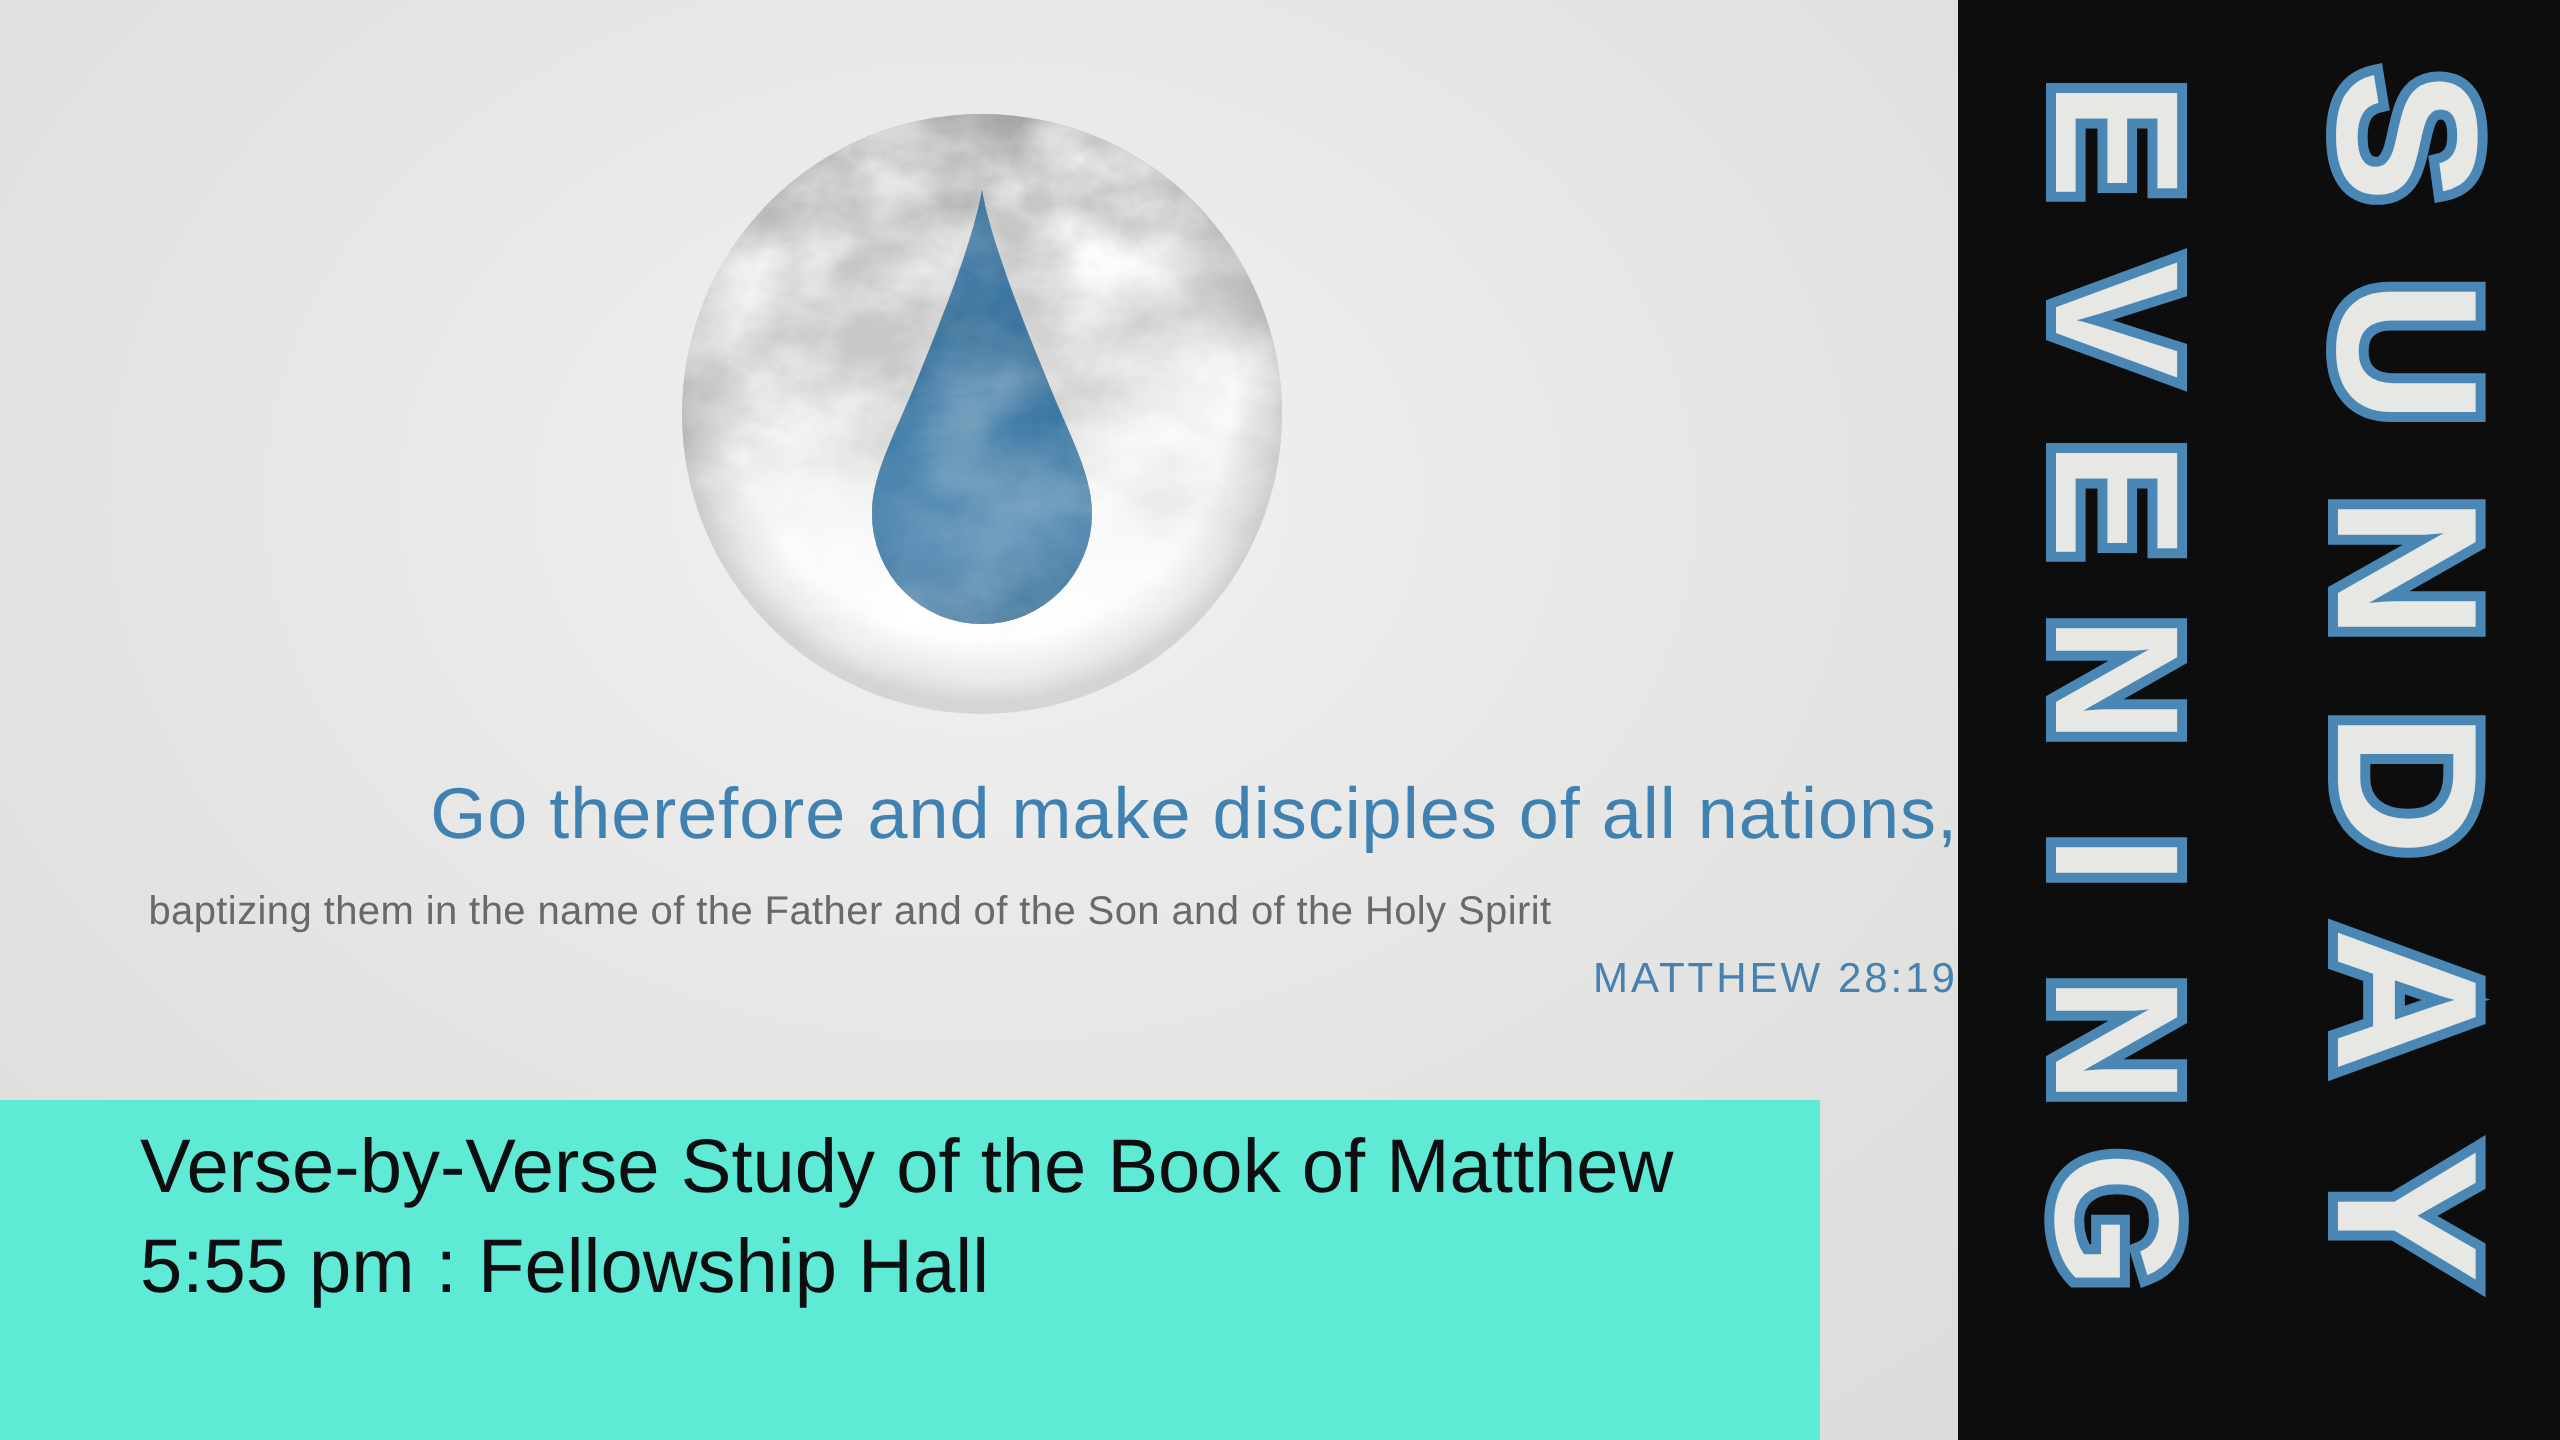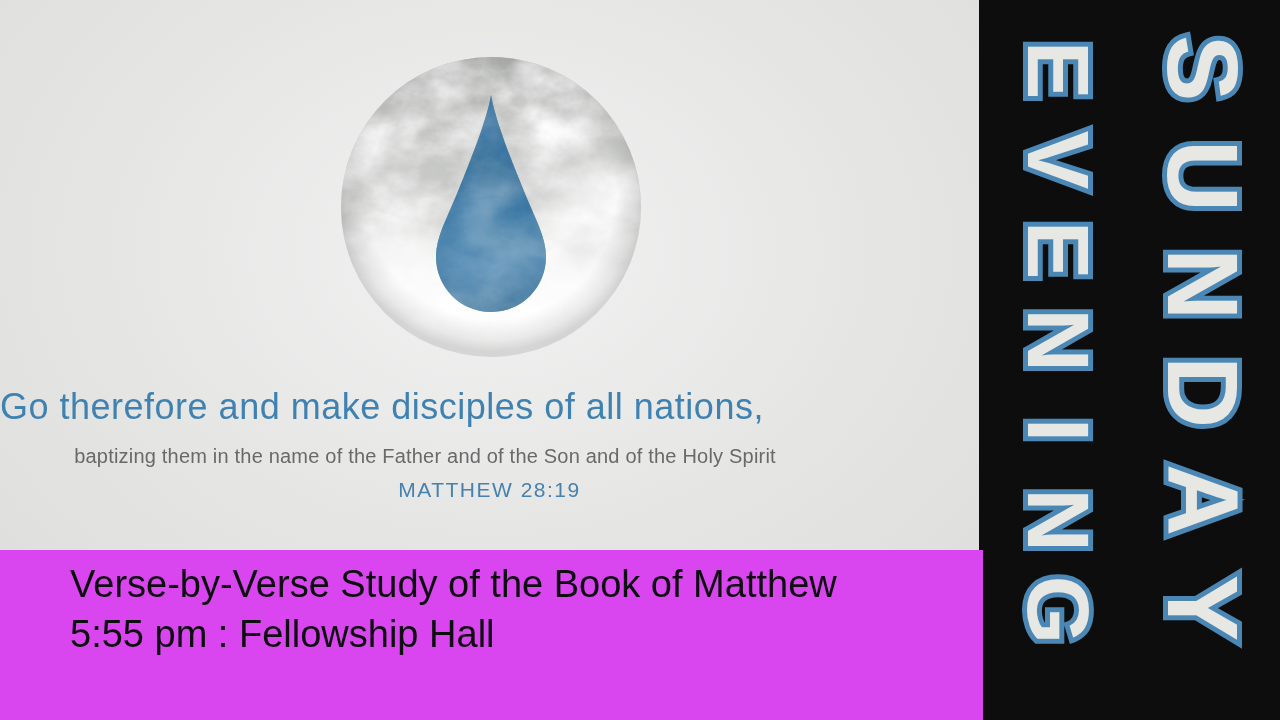--- a/index.html
+++ b/index.html
@@ -7,35 +7,35 @@
     position:relative; width:1280px; height:720px; overflow:hidden;
     font-family:"Liberation Sans", sans-serif;
   }
   
   .main-area{
     position:absolute; left:0; top:0; width:979px; height:720px;
     background:radial-gradient(820px 620px at 490px 250px, #f1f2f1 0%, #e5e6e4 48%, #dedfdd 82%, #dcdddb 100%);
   }
   .earth-svg{ position:absolute; left:340px; top:53px; }
   .verse-line{
-    position:absolute; left:0; top:386px; width:979px; text-align:left;
+    position:absolute; left:0; top:386px; width:979px; text-align:right;
     font-size:36px; letter-spacing:0.5px; color:#3f82b2; font-weight:400;
   }
   .verse-subline{
     position:absolute; left:0; top:445px; width:850px; text-align:center;
     font-size:20px; letter-spacing:0.2px; color:#696969;
   }
   .verse-ref{
-    position:absolute; left:0; top:478px; width:979px; text-align:center;
+    position:absolute; left:0; top:478px; width:979px; text-align:right;
     font-size:21px; letter-spacing:1.5px; color:#4681af;
   }
   
   .banner{
-    position:absolute; left:0; top:550px; width:983px; height:170px;
-    background:#d946ef; z-index:3;
+    position:absolute; left:0; top:550px; width:910px; height:170px;
+    background:#5eead4; z-index:3;
     padding:0; box-sizing:border-box;
   }
   .banner-line{
     margin-left:70px; height:50px; line-height:50px;
     font-size:38px; color:#0e0e10; white-space:nowrap;
   }
   .banner-line:first-child{ margin-top:9px; }
   
   .side-panel{
     position:absolute; left:979px; top:0; width:301px; height:720px;

